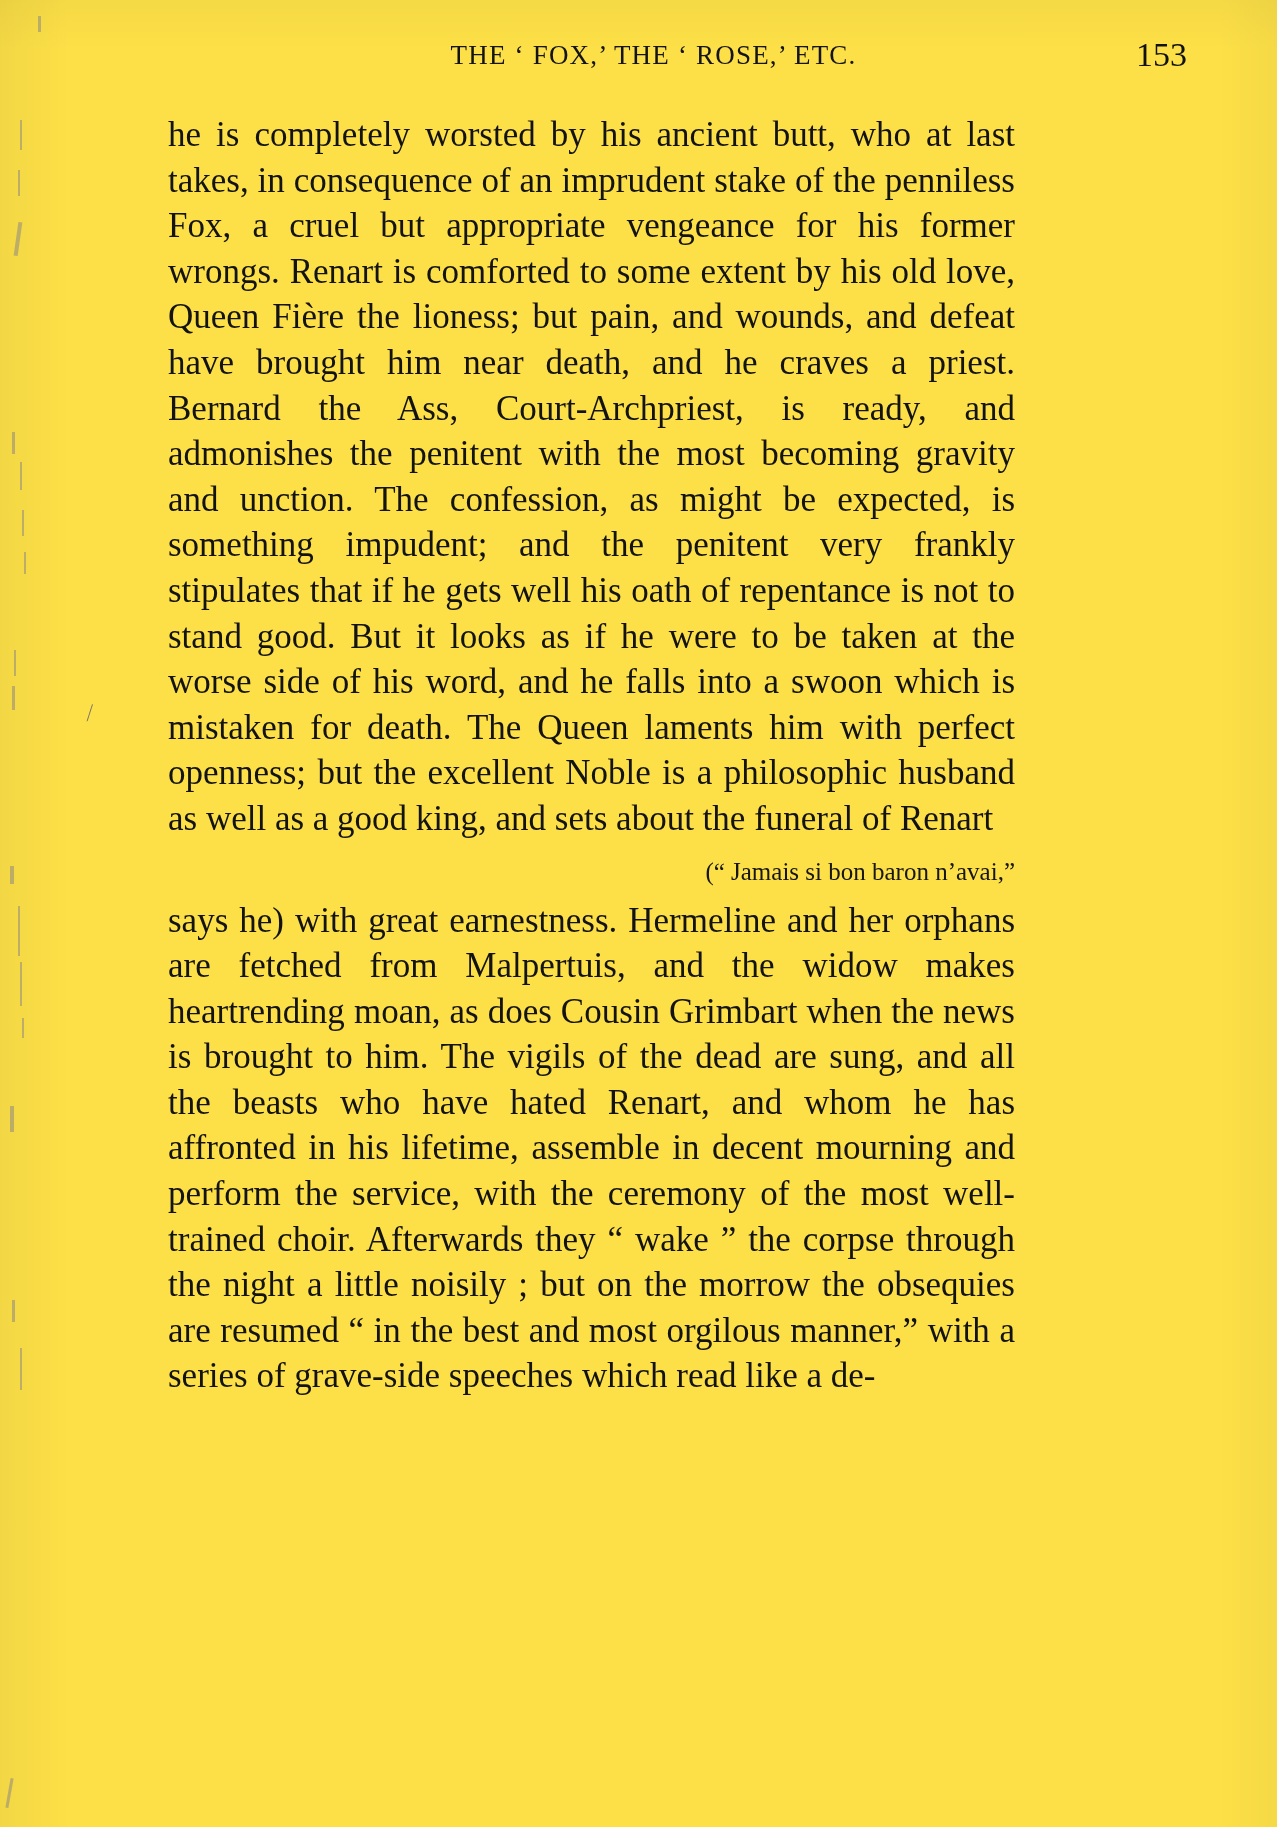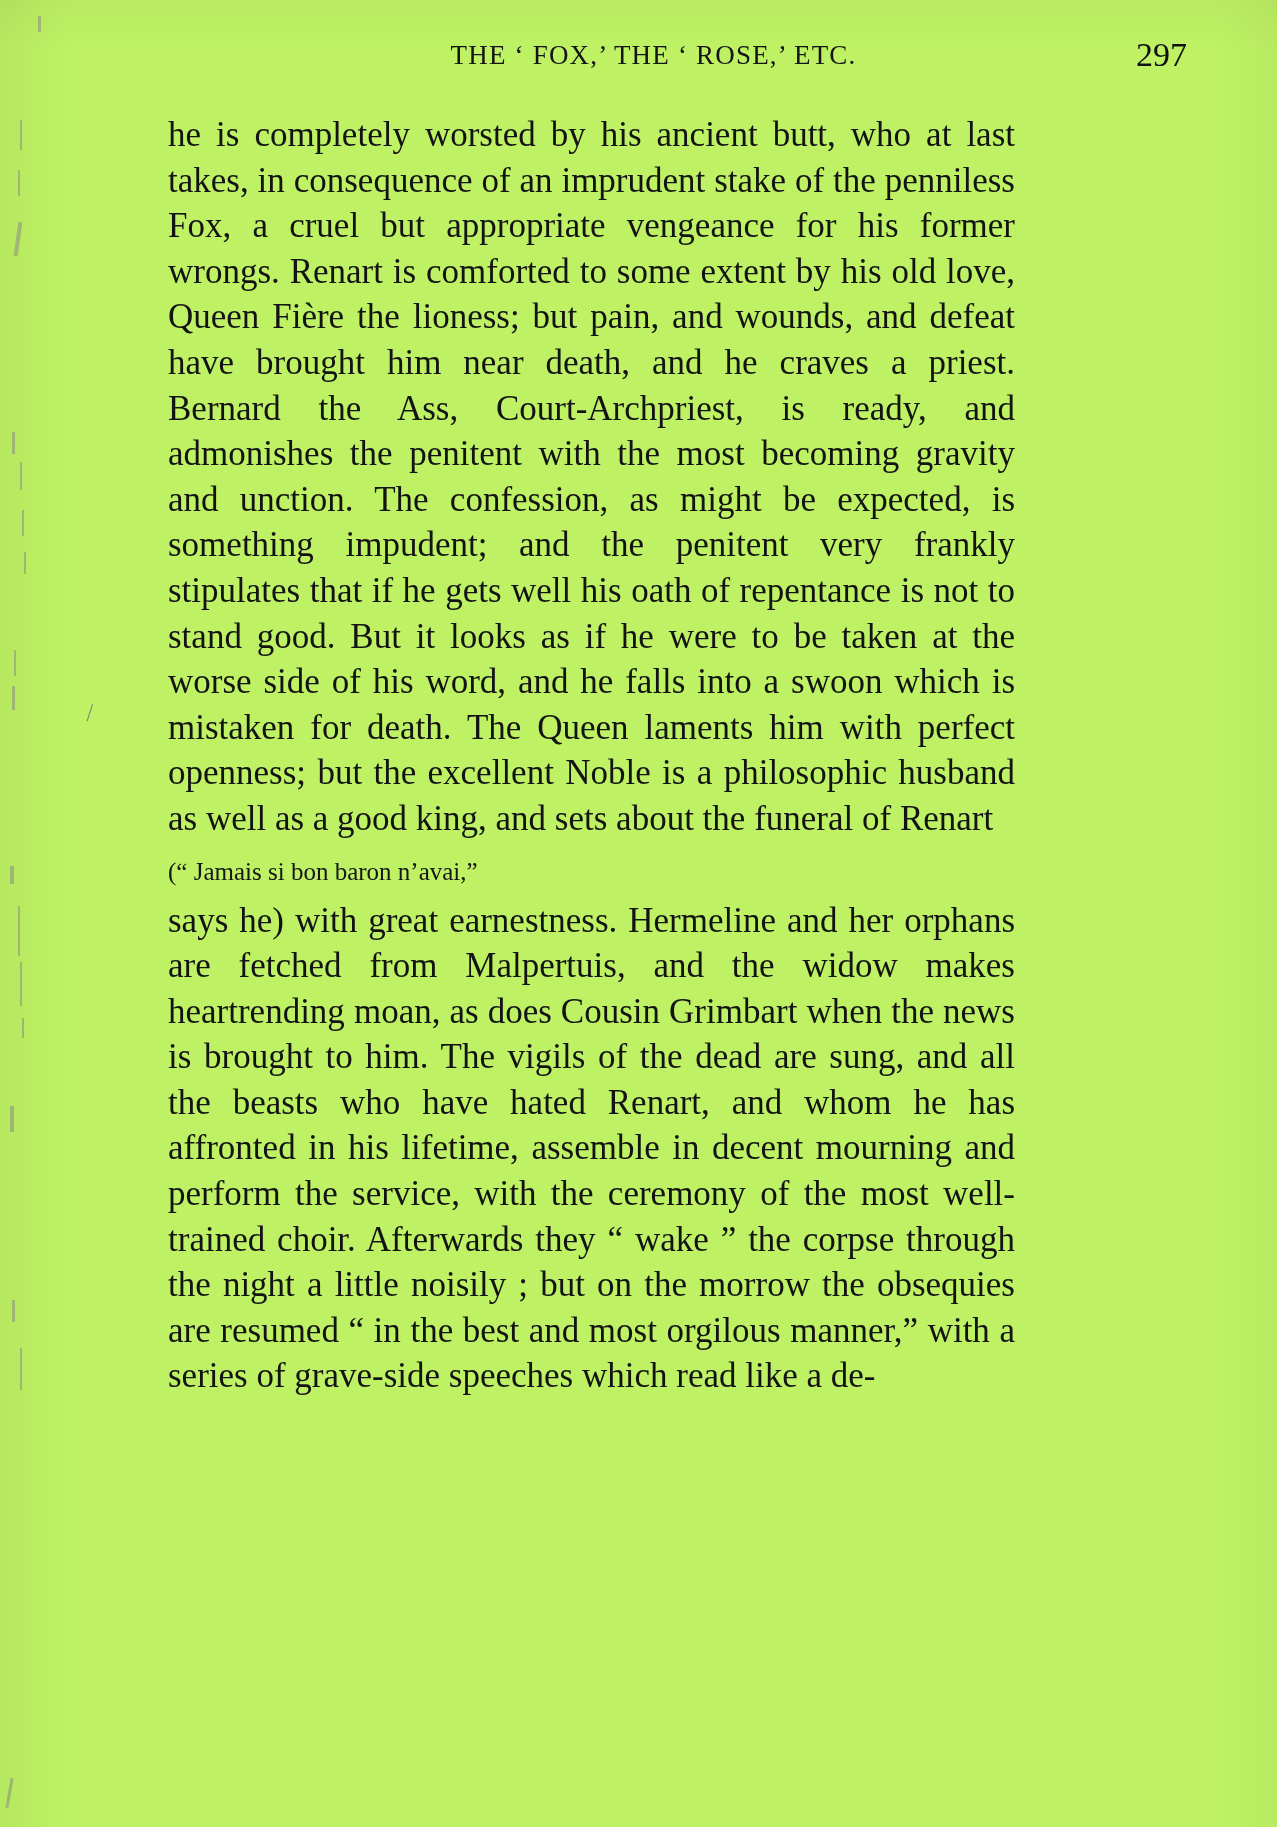--- a/index.html
+++ b/index.html
@@ -12,21 +12,21 @@
     height: 1827px;
     position: relative;
     font-family: "Liberation Serif", serif;
     color: #1a1a1a;
     overflow: hidden;
   }
 
   .page {
     position: absolute;
     inset: 0;
-    background: #bef264;
+    background: #fde047;
   }
 
   
   .page::before {
     content: "";
     position: absolute;
     inset: 0;
     background:
       linear-gradient(to right, rgba(0,0,0,0.045) 0px, rgba(0,0,0,0.0) 70px),
       linear-gradient(to left, rgba(0,0,0,0.03) 0px, rgba(0,0,0,0.0) 60px),
@@ -89,21 +89,21 @@
     line-height: 45.6px;
     text-align: justify;
     text-align-last: left;
     color: #131313;
     hyphens: none;
   }
   p.para.first { text-indent: 0; }
 
   .verse {
     margin: 10px 0 6px 0;
-    text-align: left;
+    text-align: right;
     font-size: 25px;
     line-height: 40px;
     color: #161616;
   }
 
   .pencil-mark {
     position: absolute;
     color: #6f6f6f;
     font-size: 22px;
     transform: rotate(-18deg);
@@ -130,21 +130,21 @@
     <span style="left:20px; top:962px; width:2px; height:44px;"></span>
     <span style="left:22px; top:1018px; width:2px; height:20px;"></span>
     <span style="left:10px; top:1106px; width:4px; height:26px;"></span>
     <span style="left:12px; top:1300px; width:3px; height:22px;"></span>
     <span style="left:20px; top:1348px; width:2px; height:42px;"></span>
     <span style="left:8px; top:1778px; width:3px; height:30px; transform:rotate(10deg);"></span>
   </div>
 
   <div class="header">
     <div class="running-title">THE ‘ FOX,’ THE ‘ ROSE,’ ETC.</div>
-    <div class="folio">297</div>
+    <div class="folio">153</div>
   </div>
 
   <div class="body-col">
     <p class="para first">he is completely worsted by his ancient butt, who at last takes, in consequence of an imprudent stake of the penniless Fox, a cruel but appropriate vengeance for his former wrongs.  Renart is comforted to some extent by his old love, Queen Fière the lioness; but pain, and wounds, and defeat have brought him near death, and he craves a priest.  Bernard the Ass, Court-Archpriest, is ready, and admonishes the penitent with the most becoming gravity and unction.  The confession, as might be expected, is something impudent; and the penitent very frankly stipulates that if he gets well his oath of repentance is not to stand good.  But it looks as if he were to be taken at the worse side of his word, and he falls into a swoon which is mistaken for death.  The Queen laments him with perfect openness; but the excellent Noble is a philosophic husband as well as a good king, and sets about the funeral of Renart</p>
     <div class="verse">(“ Jamais si bon baron n’avai,”</div>
     <p class="para">says he) with great earnestness.  Hermeline and her orphans are fetched from Malpertuis, and the widow makes heartrending moan, as does Cousin Grimbart when the news is brought to him.  The vigils of the dead are sung, and all the beasts who have hated Renart, and whom he has affronted in his lifetime, assemble in decent mourning and perform the service, with the ceremony of the most well-trained choir. Afterwards they “ wake ” the corpse through the night a little noisily ; but on the morrow the obsequies are resumed “ in the best and most orgilous manner,” with a series of grave-side speeches which read like a de-</p>
   </div>
 
   <div class="pencil-mark" style="left:88px; top:700px;">⁄</div>
 

